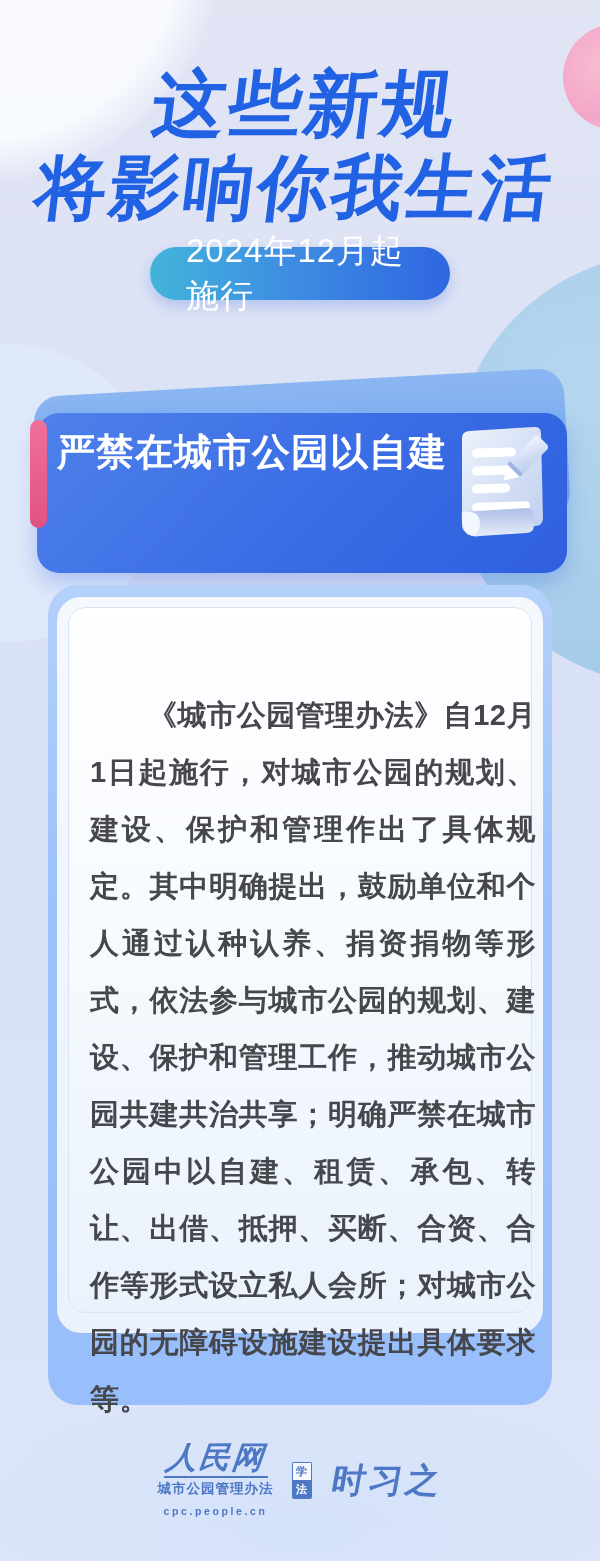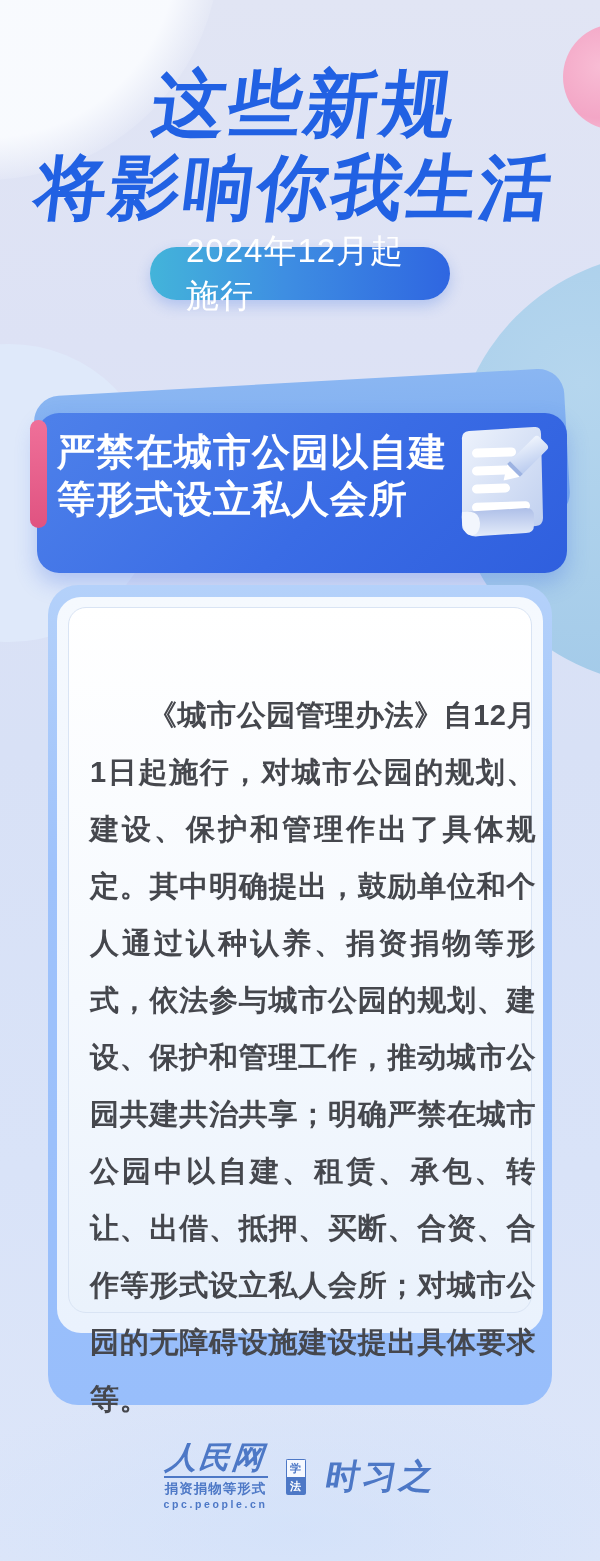--- a/index.html
+++ b/index.html
@@ -90,21 +90,21 @@
     display:flex;justify-content:center;align-items:center;gap:18px;
     color:#4d78c6;
   }
   .people{display:flex;flex-direction:column;align-items:center;}
   .people-script{
     font-size:31px;font-weight:700;font-style:italic;letter-spacing:2px;
     transform:skewX(-6deg);line-height:30px;
   }
   .people-rule{width:104px;height:2px;background:#4d78c6;margin:3px 0 3px 0;}
   .people-site{font-size:13.5px;font-weight:800;letter-spacing:1px;line-height:15px;}
-  .people-url{font-size:10.5px;font-weight:700;letter-spacing:2.6px;line-height:13px;margin-top:2px;}
+  .people-url{font-size:10.5px;font-weight:700;letter-spacing:2.6px;line-height:13px;margin-top:9px;}
   .xuefa{display:flex;flex-direction:column;width:20px;border-radius:2px;overflow:hidden;}
   .xuefa .top{
     height:17px;border:1.5px solid #4d78c6;border-bottom:none;background:#f6f9ff;
     color:#4d78c6;font-size:11px;font-weight:800;display:flex;align-items:center;justify-content:center;
   }
   .xuefa .bot{
     height:18.5px;background:#4d78c6;color:#ffffff;font-size:11px;font-weight:800;
     display:flex;align-items:center;justify-content:center;
   }
   .brand{
@@ -152,35 +152,34 @@
     <g transform="rotate(45 76 36)">
       <rect x="67" y="6" width="18" height="42" rx="4" fill="url(#pencilG)"></rect>
       <path d="M67,48 L85,48 L76,62 Z" fill="#ffffff"></path>
       <rect x="67" y="44" width="18" height="4" fill="#9db3e2"></rect>
     </g>
     <path d="M16,86 L80,82 Q88,82 88,90 L88,99 Q88,107 80,107 L34,110 Q22,112 20,104 Q16,98 16,86 Z" fill="url(#curlG)"></path>
     <path d="M16,86 Q30,84 33,92 Q36,102 30,108 Q22,112 18,104 Q15,96 16,86 Z" fill="#f2f6fd"></path>
   </svg>
   <div class="header-title" style="position:absolute;left:20px;top:16px;">
     <div>严禁在城市公园以自建</div>
-    <div>等形式设立私人会所</div>
   </div>
 </div>
 <div class="ribbon"></div>
 
 <div class="outer-card"></div>
 <div class="mid-card"></div>
 <div class="inner-panel"></div>
 <div class="body-text">《城市公园管理办法》自12月1日起施行，对城市公园的规划、建设、保护和管理作出了具体规定。其中明确提出，鼓励单位和个人通过认种认养、捐资捐物等形式，依法参与城市公园的规划、建设、保护和管理工作，推动城市公园共建共治共享；明确严禁在城市公园中以自建、租赁、承包、转让、出借、抵押、买断、合资、合作等形式设立私人会所；对城市公园的无障碍设施建设提出具体要求等。</div>
 
 <div class="footer">
   <div class="people">
     <div class="people-script">人民网</div>
     <div class="people-rule"></div>
-    <div class="people-site">捐资捐物等形式</div>
+    <div class="people-site">城市公园管理办法</div>
     <div class="people-url">cpc.people.cn</div>
   </div>
   <div class="xuefa">
     <div class="top">学</div>
     <div class="bot">法</div>
   </div>
   <div class="brand">时习之</div>
 </div>
 
 </body></html>

